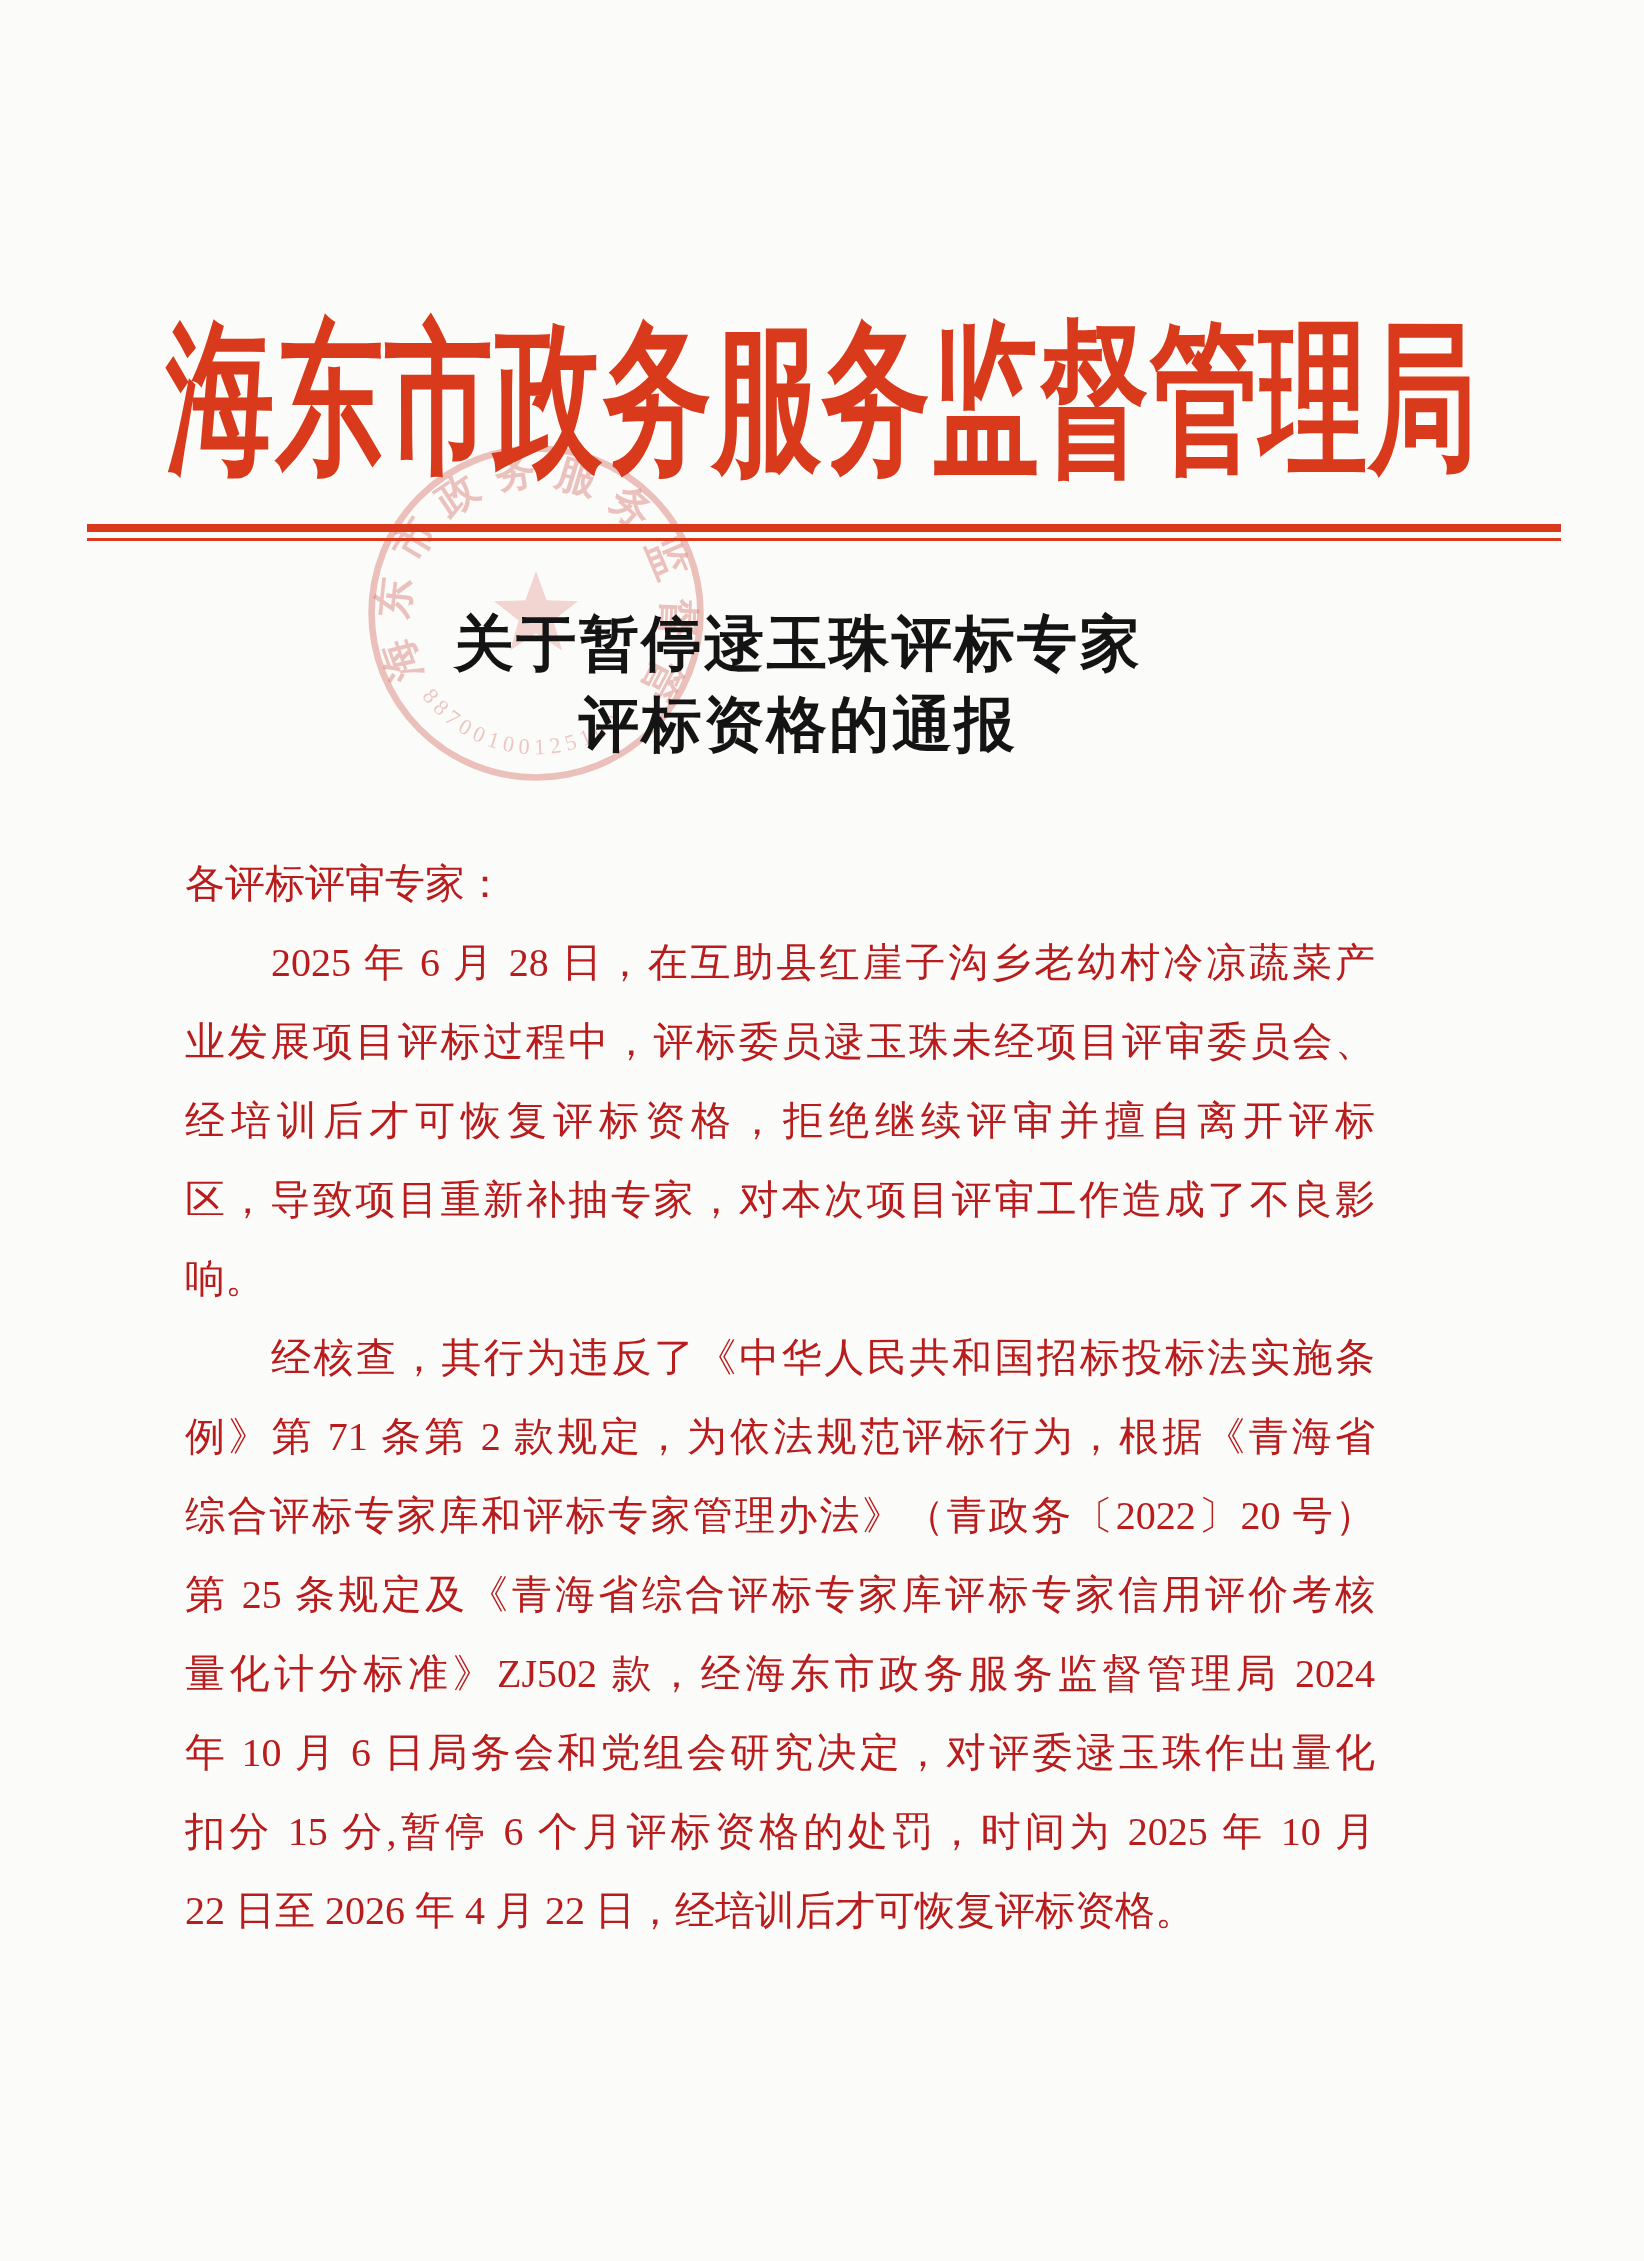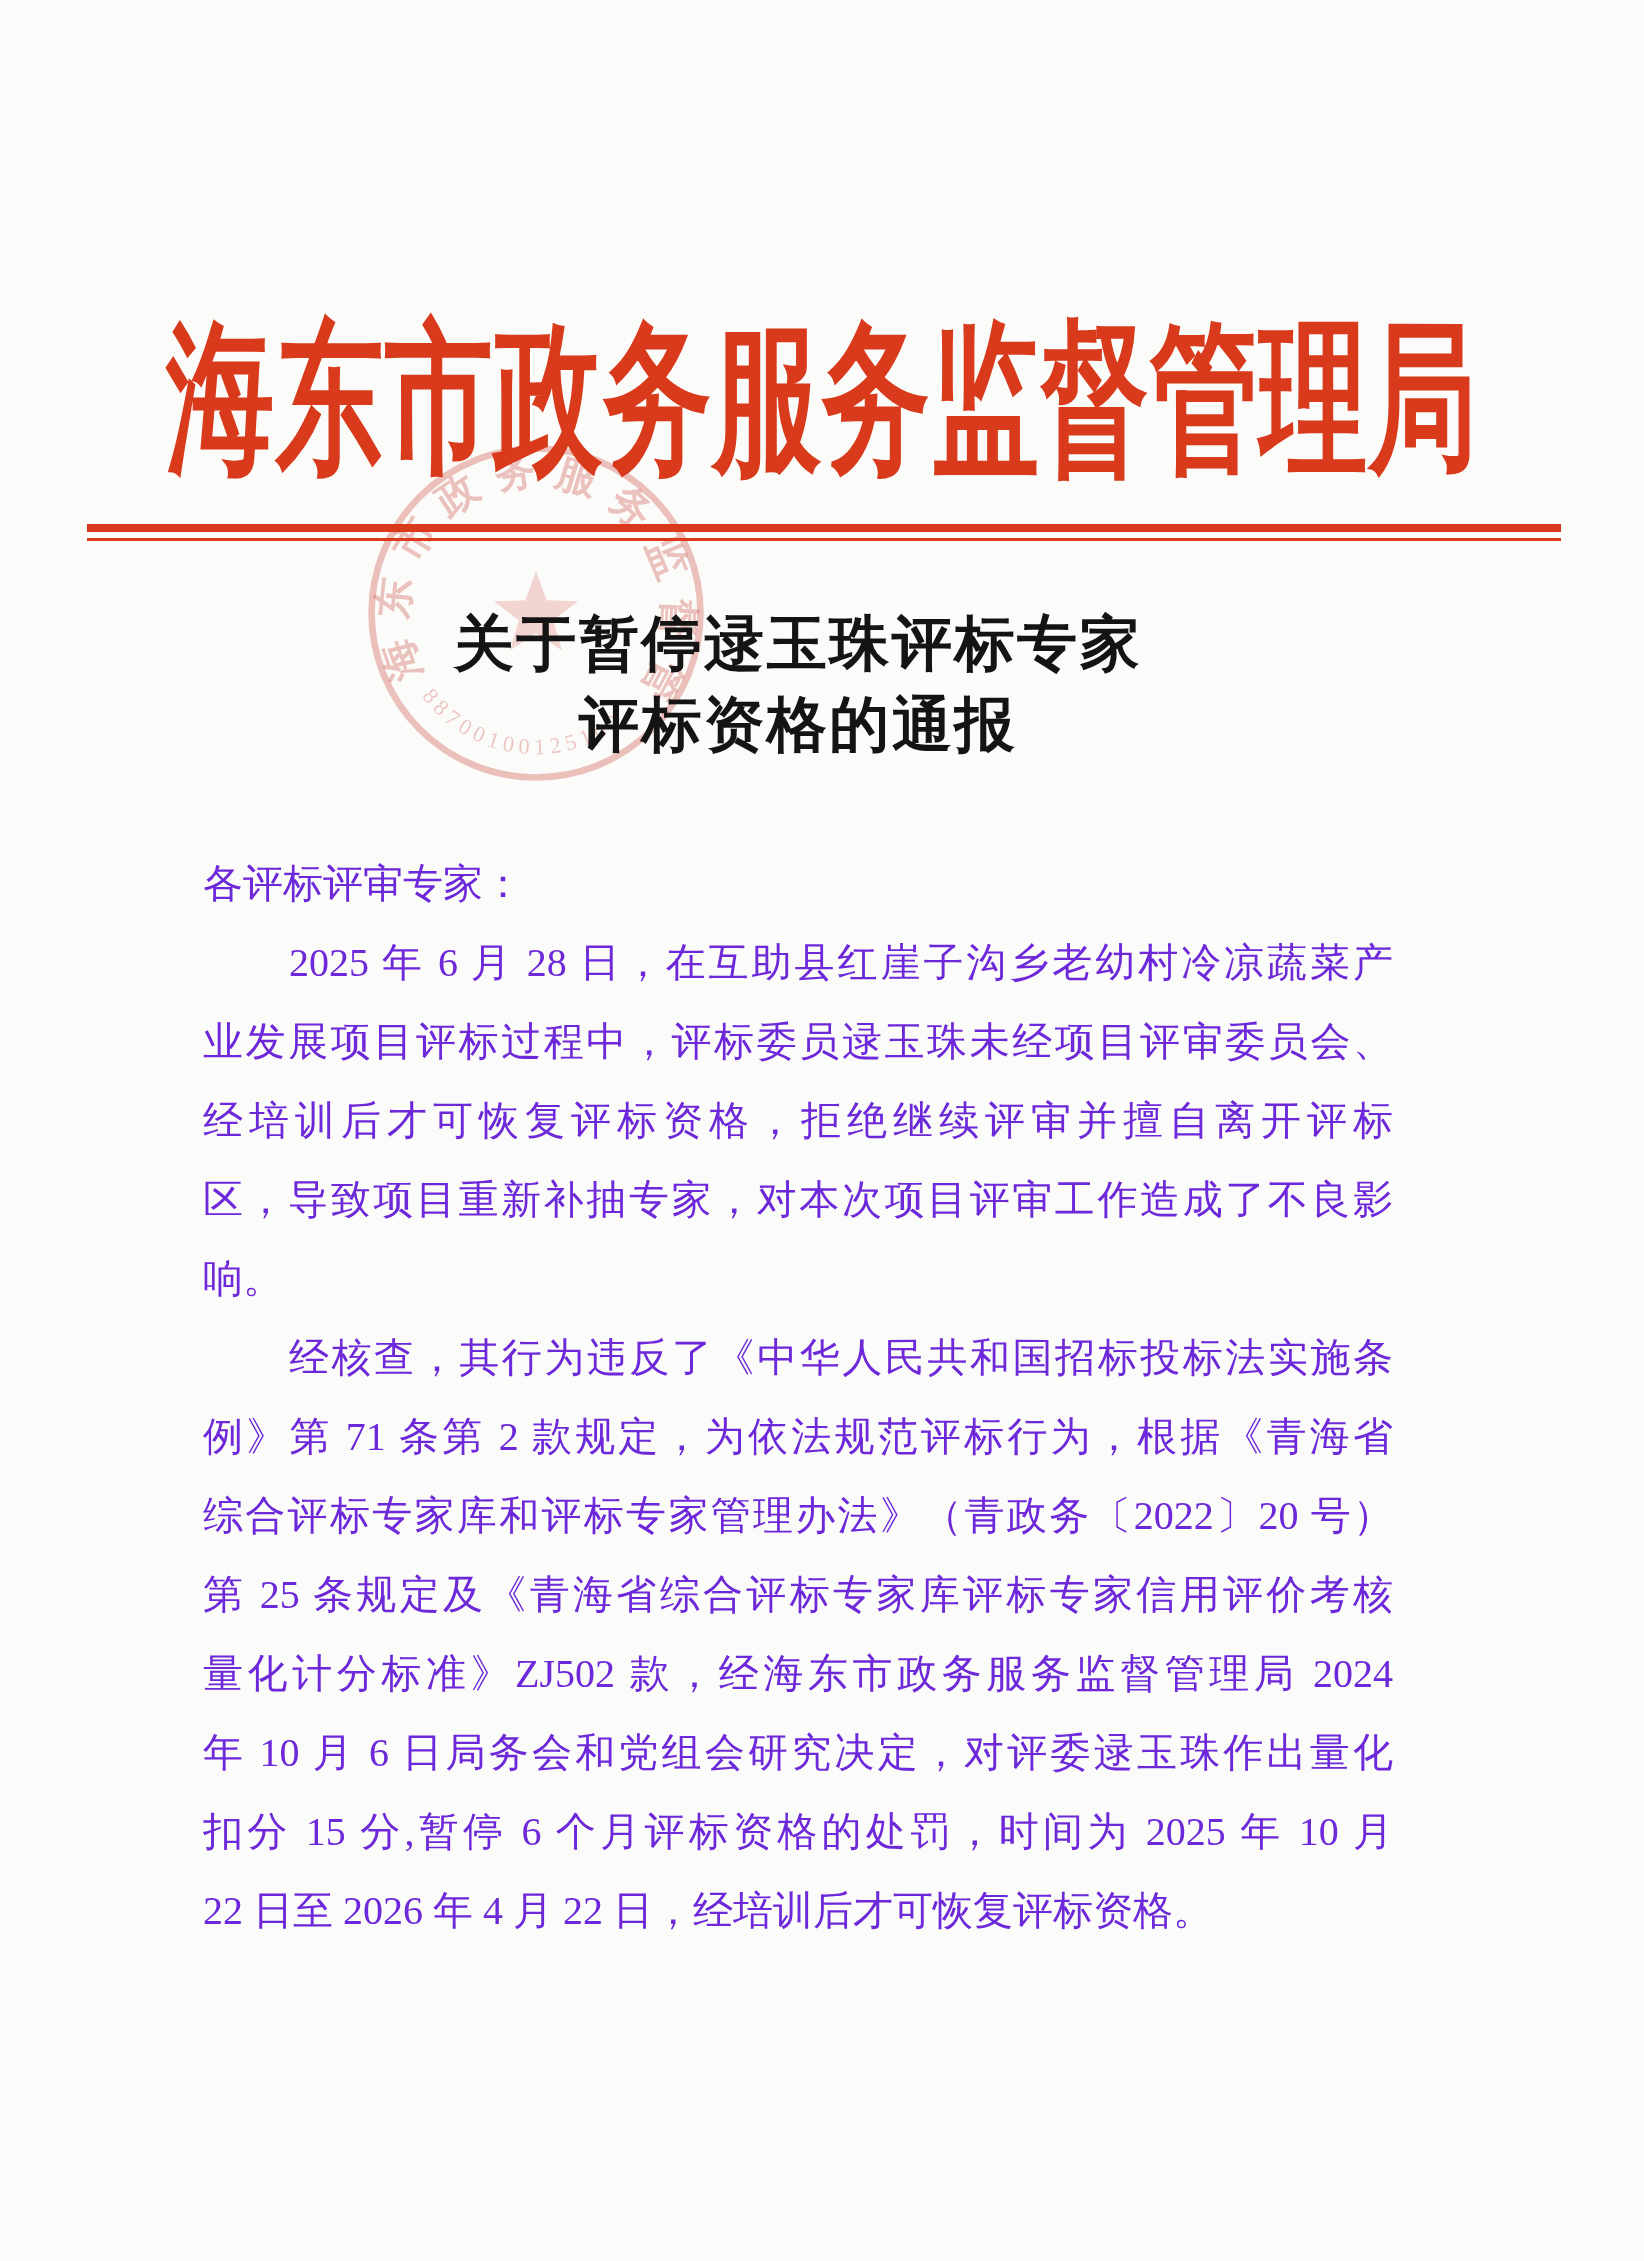--- a/index.html
+++ b/index.html
@@ -64,24 +64,24 @@
     font-weight: bold;
     color: #141414;
     line-height: 81px;
     z-index: 4;
     letter-spacing: 2.6px;
   }
   
   .body-block {
     position: absolute;
     top: 844px;
-    left: 203px;
+    left: 185px;
     width: 1190px;
     font-size: 40px;
-    color: #6d28d9;
+    color: #b91c1c;
     z-index: 4;
   }
   .bline {
     height: 79px;
     line-height: 79px;
     white-space: nowrap;
   }
   .bline.just {
     white-space: normal;
     text-align: justify;

